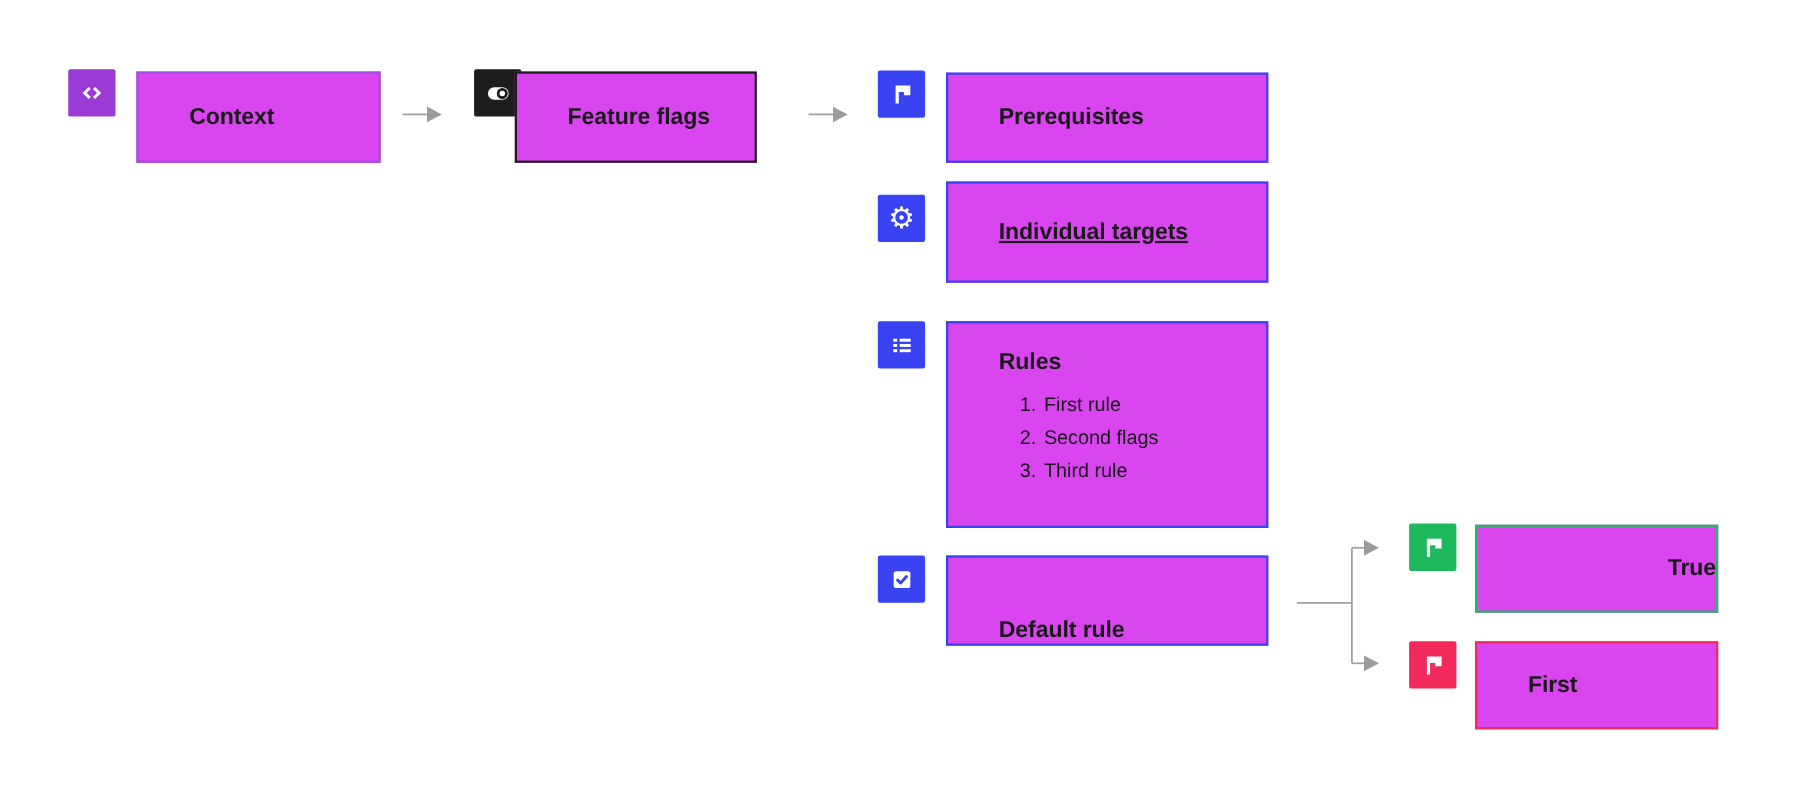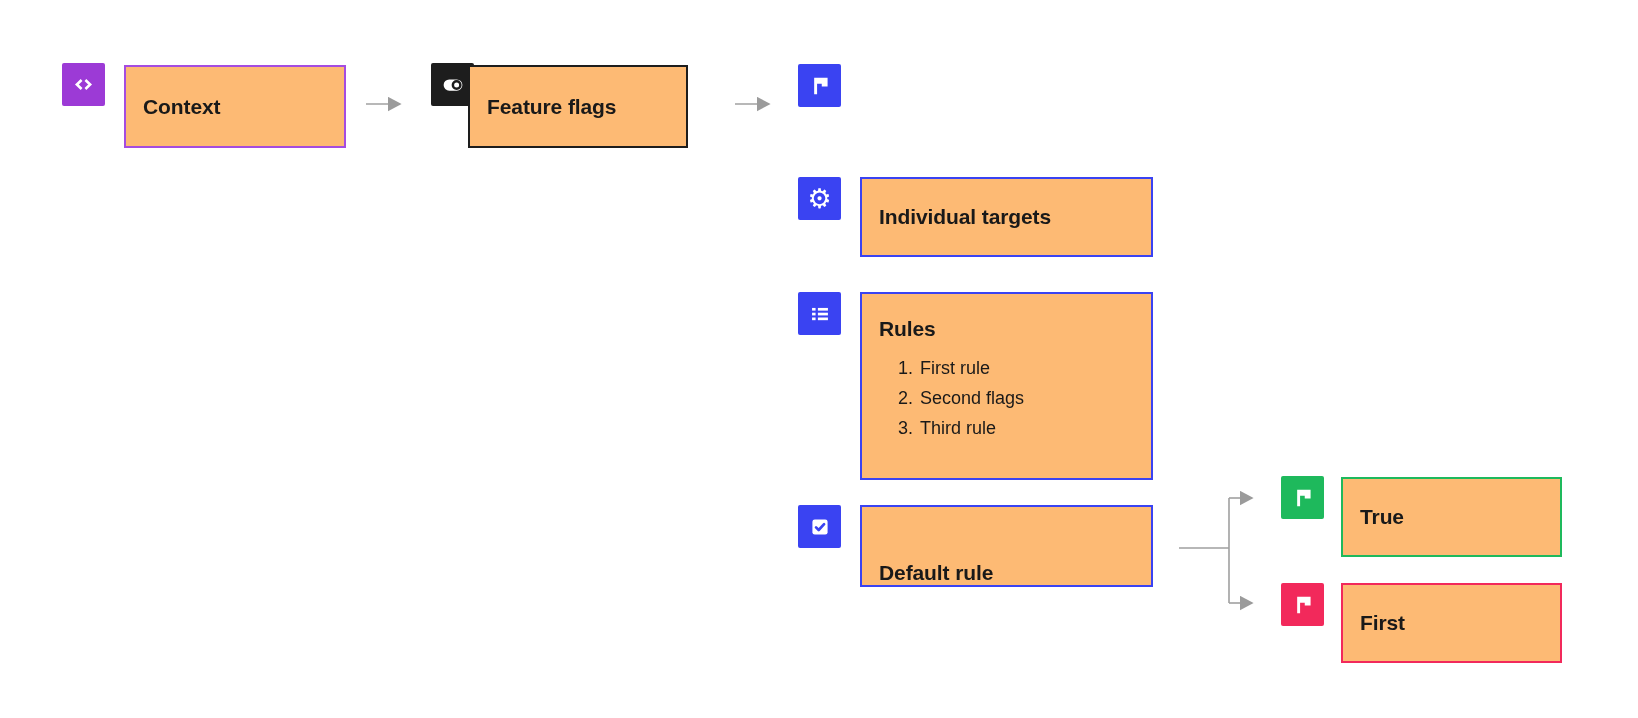--- a/index.html
+++ b/index.html
@@ -8,33 +8,33 @@
   }
   *{margin:0;padding:0;box-sizing:border-box;}
   html,body{width:1638px;height:718px;background:#ffffff;overflow:hidden;
     font-family:"Liberation Sans","DejaVu Sans",sans-serif;color:var(--text);}
   .canvas{position:relative;width:1638px;height:718px;}
   .connector-layer{position:absolute;left:0;top:0;width:1638px;height:718px;}
   .icon{position:absolute;width:43px;height:43px;border-radius:2px;
     display:flex;align-items:center;justify-content:center;}
   .icon svg{display:block;}
   .icon .glyph{color:#ffffff;font-family:"DejaVu Sans",sans-serif;font-size:27px;line-height:1;}
-  .node{position:absolute;background:#fdba74;border:2px solid #000;
-    display:flex;align-items:center;padding-left:17px;}
+  .node{position:absolute;background:#d946ef;border:2px solid #000;
+    display:flex;align-items:center;padding-left:46px;}
   .node-label{font-size:21px;font-weight:600;letter-spacing:-0.1px;}
   .node.rules-node{flex-direction:column;align-items:flex-start;justify-content:flex-start;
     padding-top:23px;}
   .rules-list{list-style:none;margin-top:12px;padding-left:8px;}
   .rules-list li{display:flex;font-size:18px;line-height:30px;font-weight:400;}
   .rules-list .num{width:26px;text-align:right;margin-right:7px;}
   
   .b-purple{border-color:var(--purple_border);}
   .b-black{border-color:var(--black);}
   .b-blue{border-color:var(--blue);}
-  .b-green{border-color:var(--green);}
+  .b-green{border-color:var(--green);justify-content:flex-end;}
   .b-red{border-color:var(--red);}
   .bg-purple{background:var(--purple);}
   .bg-black{background:var(--black);}
   .bg-blue{background:var(--blue);}
   .bg-green{background:var(--green);}
   .bg-red{background:var(--red);}
 </style>
 </head>
 <body>
 
@@ -110,22 +110,25 @@
   </div>
 
   <div class="node b-purple" style="left:124px;top:65px;width:222px;height:83px;">
     <span class="node-label">Context</span>
   </div>
 
   <div class="node b-black" style="left:468px;top:65px;width:220px;height:83px;">
     <span class="node-label">Feature flags</span>
   </div>
 
+  <div class="node b-blue" style="left:860px;top:66px;width:293px;height:82px;">
+    <span class="node-label">Prerequisites</span>
+  </div>
 
-  <div class="node b-blue" style="left:860px;top:177px;width:293px;height:80px;">
+  <div class="node b-blue" style="left:860px;top:165px;width:293px;height:92px;text-decoration:underline;">
     <span class="node-label">Individual targets</span>
   </div>
 
   <div class="node b-blue rules-node" style="left:860px;top:292px;width:293px;height:188px;">
     <span class="node-label">Rules</span>
     <ol class="rules-list">
       <li>
         <span class="num">1.</span>
         <span class="txt">First rule</span>
       </li>

